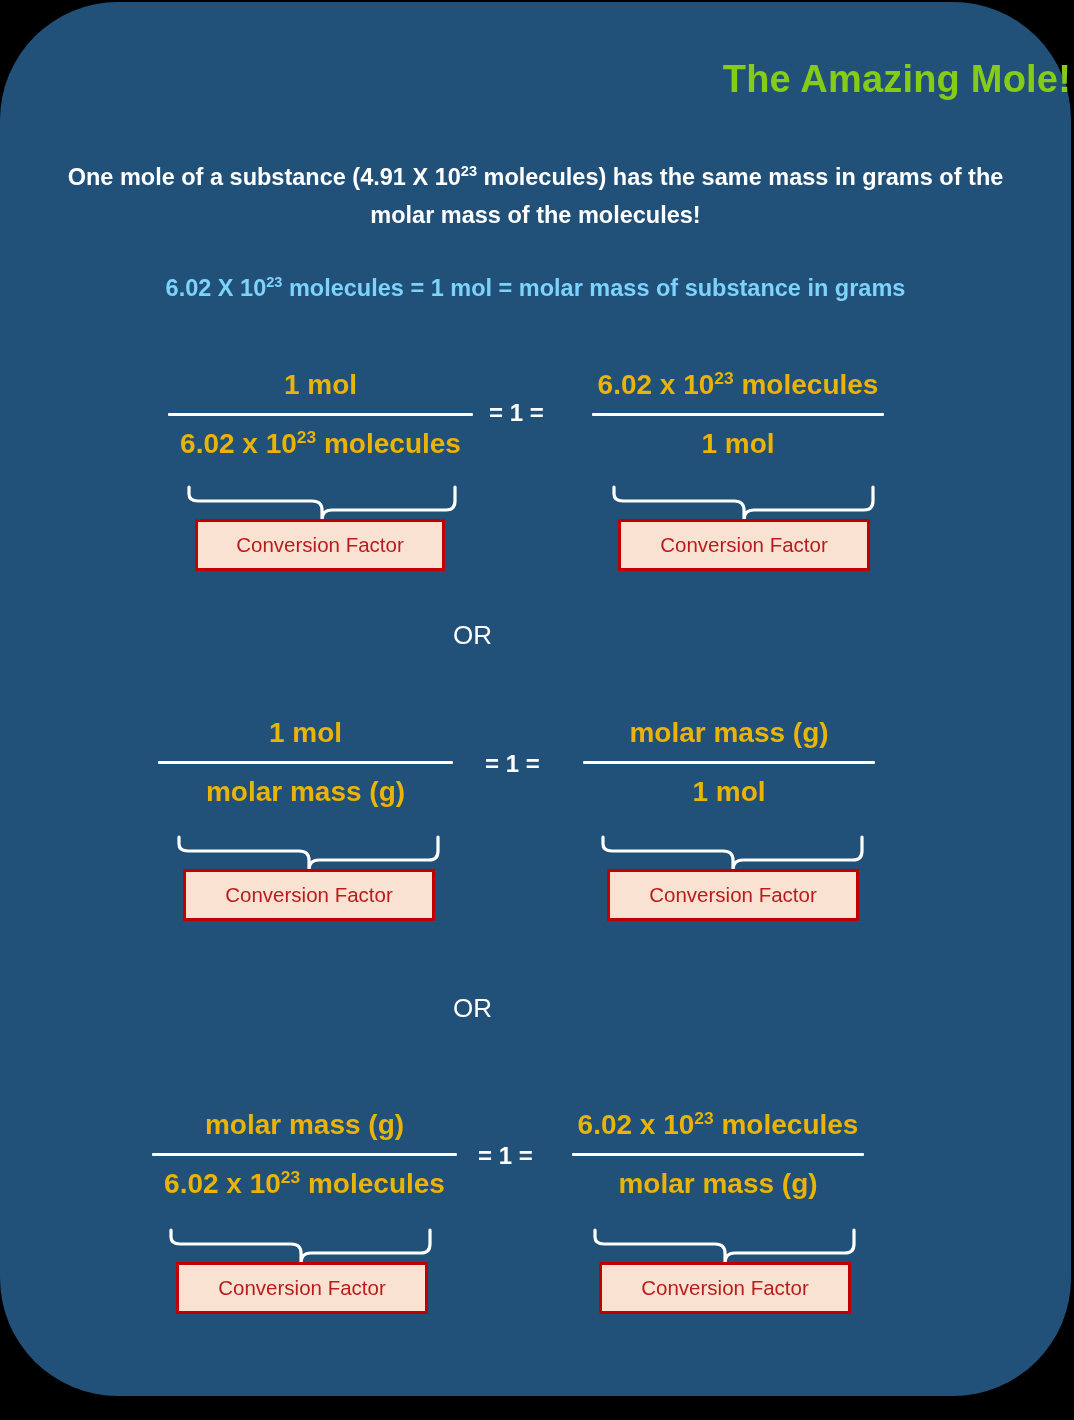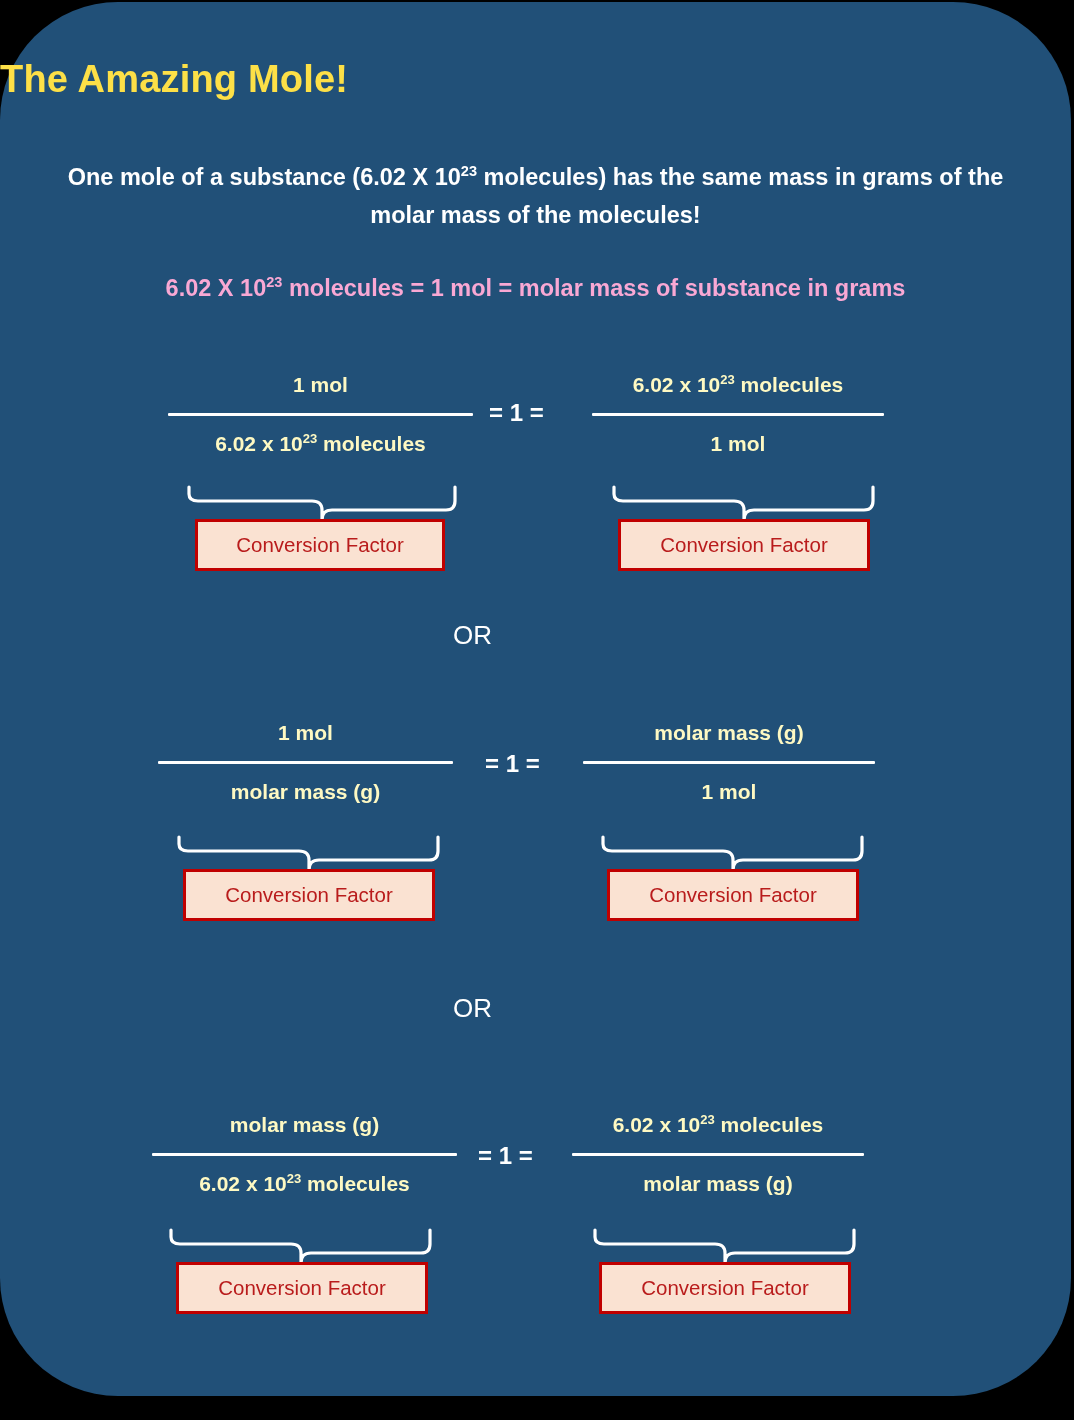--- a/index.html
+++ b/index.html
@@ -25,22 +25,22 @@
     border-radius: 118px;
     box-sizing: border-box;
   }
 
   
   .title {
     position: absolute;
     left: 0;
     top: 56px;
     width: 100%;
-    text-align: left;
-    color: #fde047;
+    text-align: right;
+    color: #84cc16;
     font-size: 38px;
     font-weight: bold;
     letter-spacing: 0.2px;
   }
   .subtitle {
     position: absolute;
     left: 60px;
     top: 156px;
     width: 951px;
     text-align: center;
@@ -48,21 +48,21 @@
     font-size: 23.5px;
     font-weight: bold;
     line-height: 38px;
   }
   .equation-line {
     position: absolute;
     left: 40px;
     top: 273px;
     width: 991px;
     text-align: center;
-    color: #f9a8d4;
+    color: #7dd3fc;
     font-size: 23.5px;
     font-weight: bold;
   }
   .or-text {
     position: absolute;
     left: 0;
     width: 945px;
     text-align: center;
     color: #ffffff;
     font-size: 26px;
@@ -78,22 +78,22 @@
     margin-top: 15px;
   }
 
   
   .frac-group {
     position: absolute;
   }
   .frac {
     position: absolute;
     text-align: center;
-    color: #fef9c3;
-    font-size: 21px;
+    color: #eab308;
+    font-size: 28px;
     font-weight: bold;
   }
   .frac .num,
   .frac .den {
     white-space: nowrap;
     line-height: 30px;
     padding: 0 4px;
   }
   .frac .bar {
     height: 3px;
@@ -132,21 +132,21 @@
   }
 </style>
 </head>
 <body>
 
 <div id="slide-card">
 
   <div class="title">The Amazing Mole!</div>
 
   <div class="subtitle">
-    <span>One mole of a substance (6.02 X 10</span><sup>23</sup><span> molecules) has the same mass in grams of the molar mass of the molecules!</span>
+    <span>One mole of a substance (4.91 X 10</span><sup>23</sup><span> molecules) has the same mass in grams of the molar mass of the molecules!</span>
   </div>
 
   <div class="equation-line">
     <span>6.02 X 10</span><sup>23</sup><span> molecules = 1 mol = molar mass of substance in grams</span>
   </div>
 
   <div class="frac-group">
 
     <div class="frac" style="left:168px; top:368px; width:305px;">
       <div class="num">1 mol</div>

